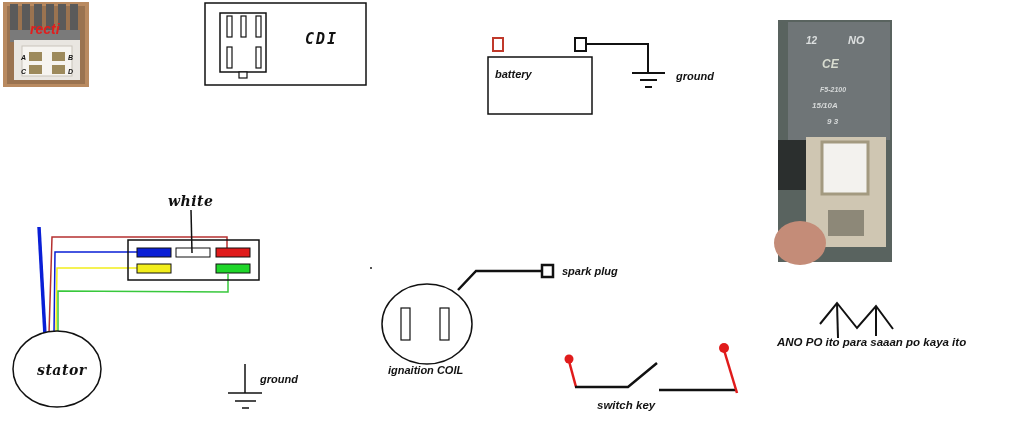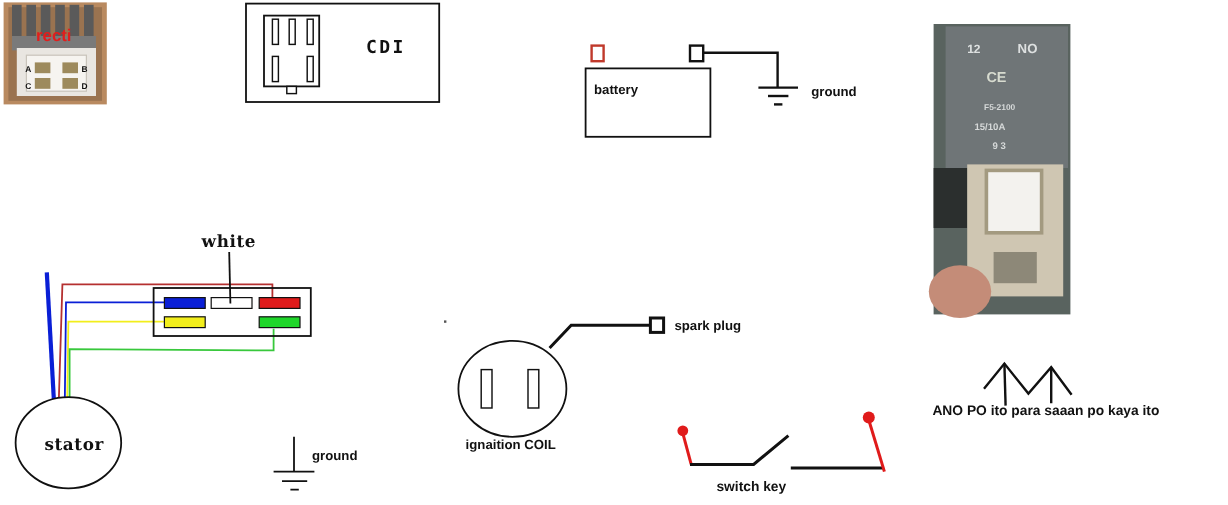--- a/index.html
+++ b/index.html
@@ -1,16 +1,16 @@
 <!DOCTYPE html>
 <html><head>
   <meta charset="utf-8">
   <style>
     html, body { margin: 0; padding: 0; background: #ffffff; }
-    #canvas { position: relative; width: 1023px; height: 421px; overflow: hidden; background: #ffffff; }
+    #canvas { position: relative; width: 1023px; height: 421px; overflow: hidden; background: #ffffff; font-style: italic; }
     svg { position: absolute; left: 0; top: 0; }
     .lbl { font-family: "Liberation Sans", sans-serif; font-weight: bold; font-size: 11px; fill: #111111; }
     .lbl-big { font-family: "Liberation Sans", sans-serif; font-weight: bold; font-size: 11.5px; fill: #111111; }
     .goth { font-family: "DejaVu Serif", serif; font-weight: bold; font-size: 14px; fill: #111111; letter-spacing: 0.5px; }
     .mono { font-family: "DejaVu Sans Mono", monospace; font-weight: bold; font-size: 15px; fill: #111111; letter-spacing: 2px; }
     .photo-txt { font-family: "Liberation Sans", sans-serif; font-weight: bold; fill: #ffffff; }
   </style>
 </head>
 <body>
 

